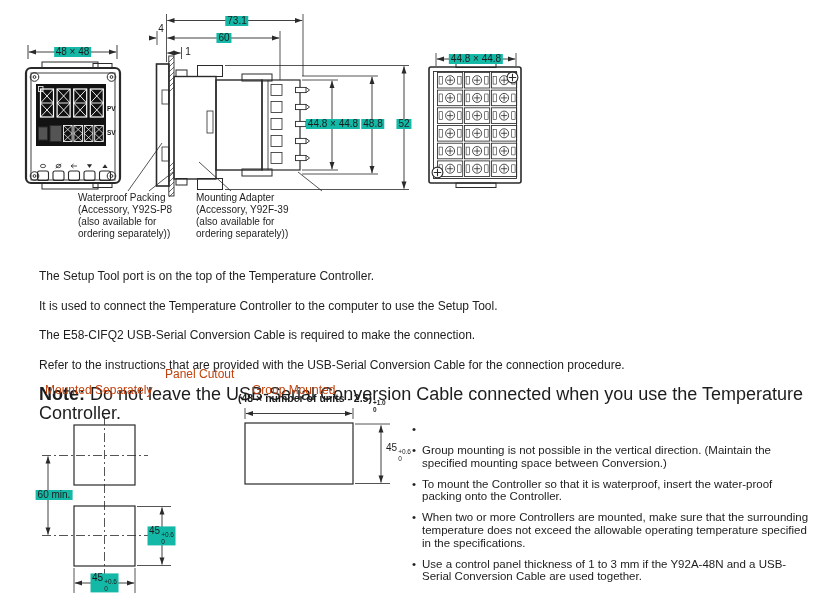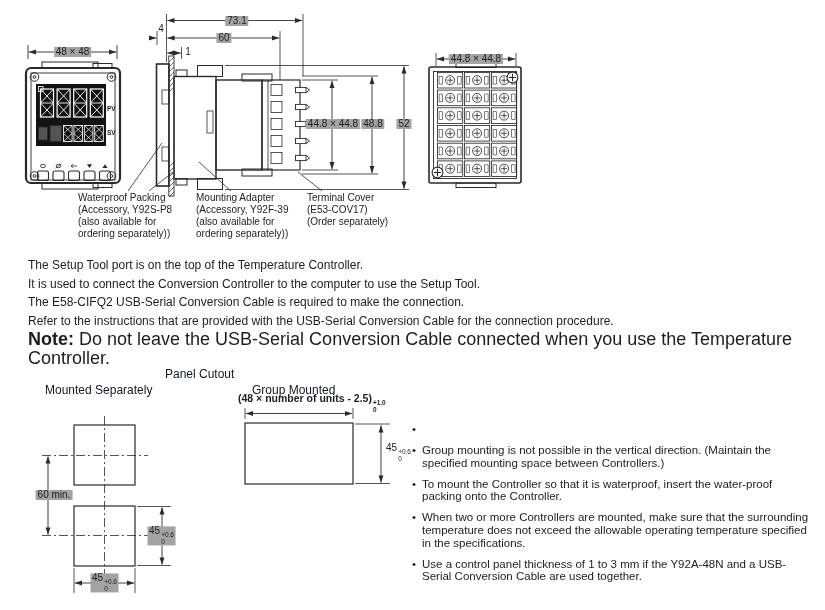--- a/index.html
+++ b/index.html
@@ -4,38 +4,38 @@
 <style>
   :root{ --ink:#2a2a2a; }
   html,body{margin:0;padding:0;background:#fff;}
   .page{
     position:relative; width:825px; height:610px; background:#fff;
     font-family:"Liberation Sans", sans-serif; color:#1d1d1d; overflow:hidden;
   }
   svg.art{position:absolute;}
   .dim{
     position:absolute; transform:translate(-50%,-50%);
-    font-size:10px; line-height:10px; background:#a3a3a3; padding:0 2px;
+    font-size:10px; line-height:10px; background:#14b8a6; padding:0 2px;
     white-space:nowrap; color:#1d1d1d;
   }
   .dim.nobg{background:transparent;padding:0;}
   .dim.anchor-left{transform:translate(0,-50%);}
   .tol{
     display:inline-flex; flex-direction:column; align-items:flex-start;
     font-size:6.5px; line-height:6.6px; margin-left:1px; vertical-align:-3px;
   }
   .formula{
     position:absolute; left:238px; top:392px; font-size:10.5px; white-space:nowrap;font-weight:bold;
   }
-  .head{position:absolute; font-size:12px; color:#0f172a;}
+  .head{position:absolute; font-size:12px; color:#c2410c;}
   .callout{
     position:absolute; font-size:10px; line-height:12px; white-space:pre-line; color:#1d1d1d;
   }
   .desc{position:absolute; left:28px; top:256px; font-size:12px; line-height:18.6px;}
-  .desc p{margin:0;}
+  .desc p{margin:11px;}
   .desc p.note{font-size:18px;}
   .bullets{position:absolute; left:412px; top:423px; width:398px; font-size:11.5px; line-height:12.6px;}
   .bullets .bi{display:flex; margin-bottom:8.5px;}
   .bullets .dot{width:10px; flex:0 0 auto;}
   .pvsv{position:absolute; font-size:6.5px; font-weight:bold; line-height:6.5px; color:#161616;}
 </style>
 </head>
 <body>
 
 <div class="page">
@@ -366,27 +366,24 @@
   <div class="pvsv" style="left:107px;top:130px">SV</div>
 
   <div class="callout" style="left:78px;top:192px">Waterproof Packing
 (Accessory, Y92S-P8
 (also available for
 ordering separately))</div>
   <div class="callout" style="left:196px;top:192px">Mounting Adapter
 (Accessory, Y92F-39
  (also available for
 ordering separately))</div>
-  <div class="callout" style="left:307px;top:192px">Terminal Cover
-(E53-COV17)
-(Order separately)</div>
 
   <div class="desc">
     <p>The Setup Tool port is on the top of the Temperature Controller.</p>
-    <p>It is used to connect the Conversion Controller to the computer to use the Setup Tool.</p>
+    <p>It is used to connect the Temperature Controller to the computer to use the Setup Tool.</p>
     <p>The E58-CIFQ2 USB-Serial Conversion Cable is required to make the connection.</p>
     <p>Refer to the instructions that are provided with the USB-Serial Conversion Cable for the connection procedure.</p>
     <p class="note"><strong>Note:</strong><span> Do not leave the USB-Serial Conversion Cable connected when you use the Temperature Controller.</span></p>
   </div>
 
   <div class="head" style="left:165px;top:367px">Panel Cutout</div>
   <div class="head" style="left:45px;top:383px">Mounted Separately</div>
   <div class="head" style="left:252px;top:383px">Group Mounted</div>
 
   <div class="formula">
@@ -418,21 +415,21 @@
         <span>0</span>
       </span>
   </div>
 
   <div class="bullets">
     <div class="bi">
         <span class="dot">•</span>
       </div>
     <div class="bi">
         <span class="dot">•</span>
-        <span>Group mounting is not possible in the vertical direction. (Maintain the specified mounting space between Controllers.)</span>
+        <span>Group mounting is not possible in the vertical direction. (Maintain the specified mounting space between Conversion.)</span>
       </div>
     <div class="bi">
         <span class="dot">•</span>
         <span>To mount the Controller so that it is waterproof, insert the water-proof packing onto the Controller.</span>
       </div>
     <div class="bi">
         <span class="dot">•</span>
         <span>When two or more Controllers are mounted, make sure that the surrounding temperature does not exceed the allowable operating temperature specified in the specifications.</span>
       </div>
     <div class="bi">

